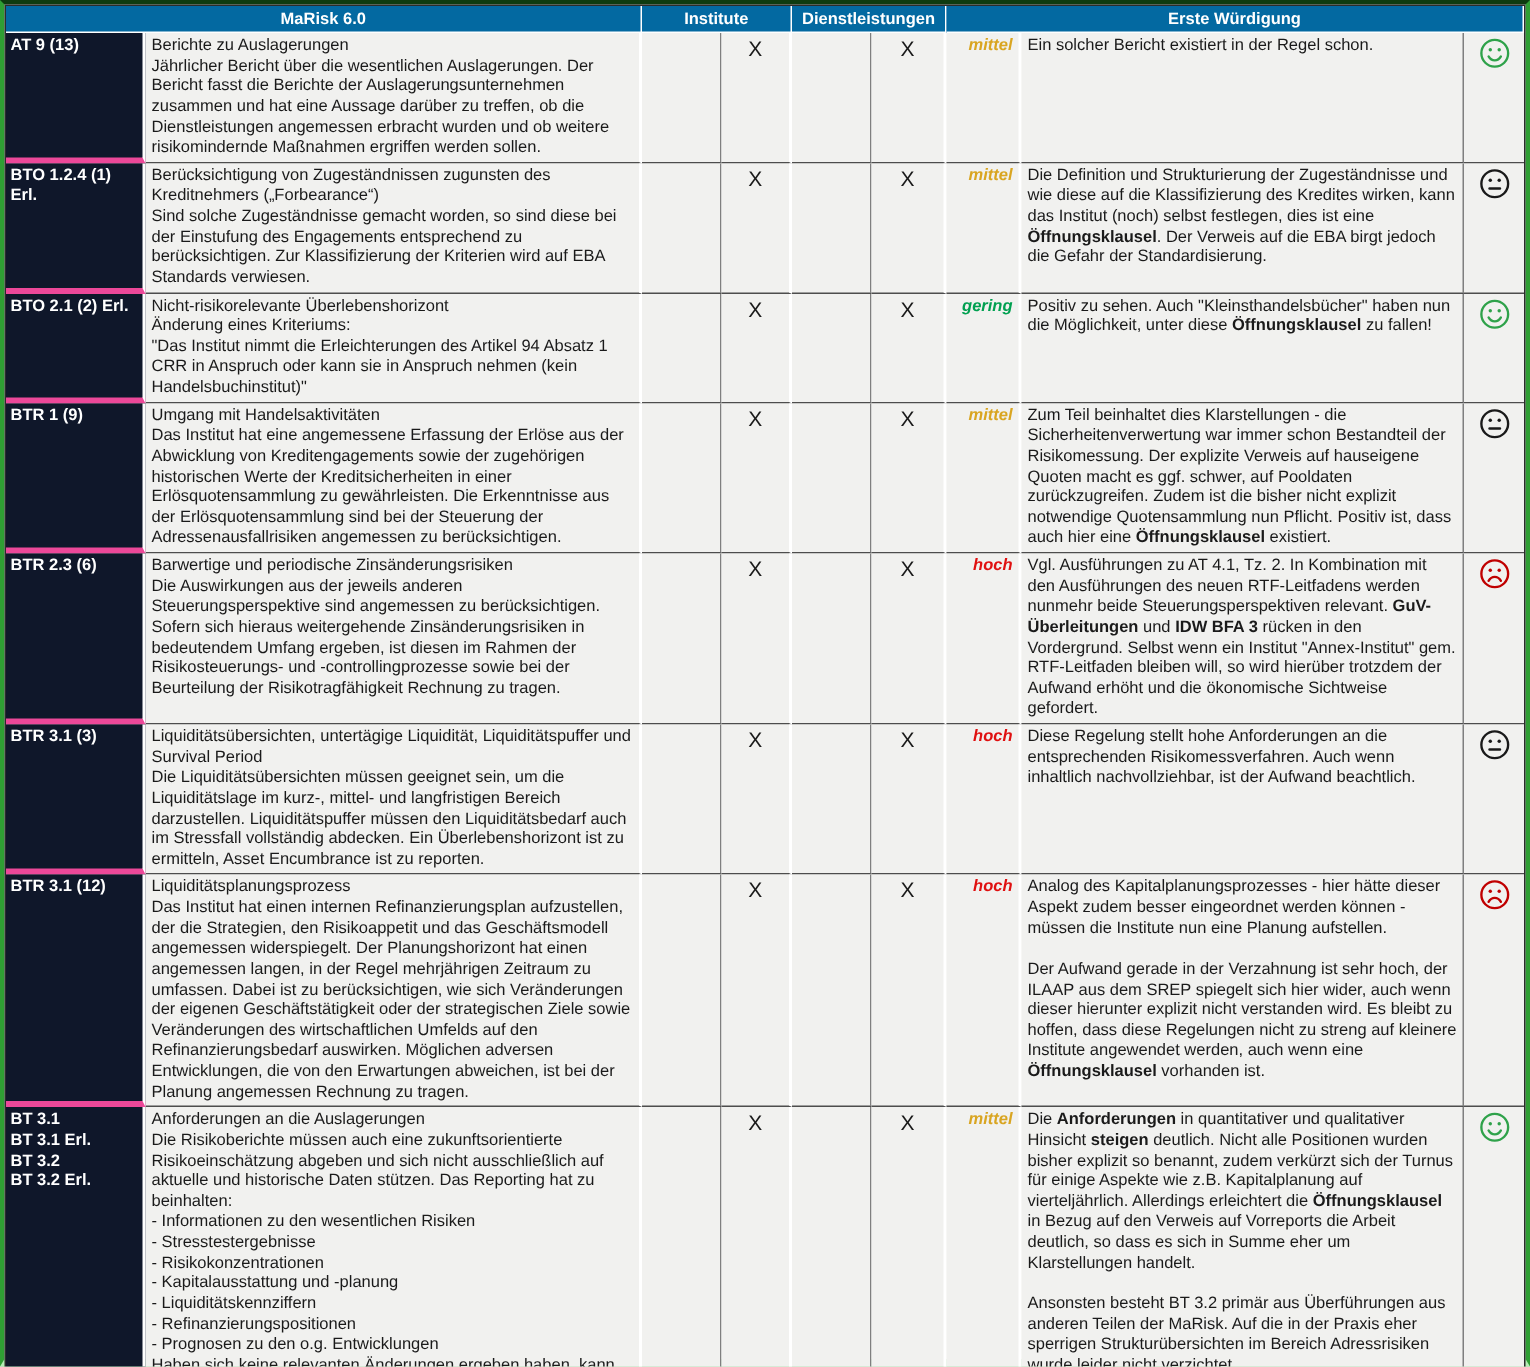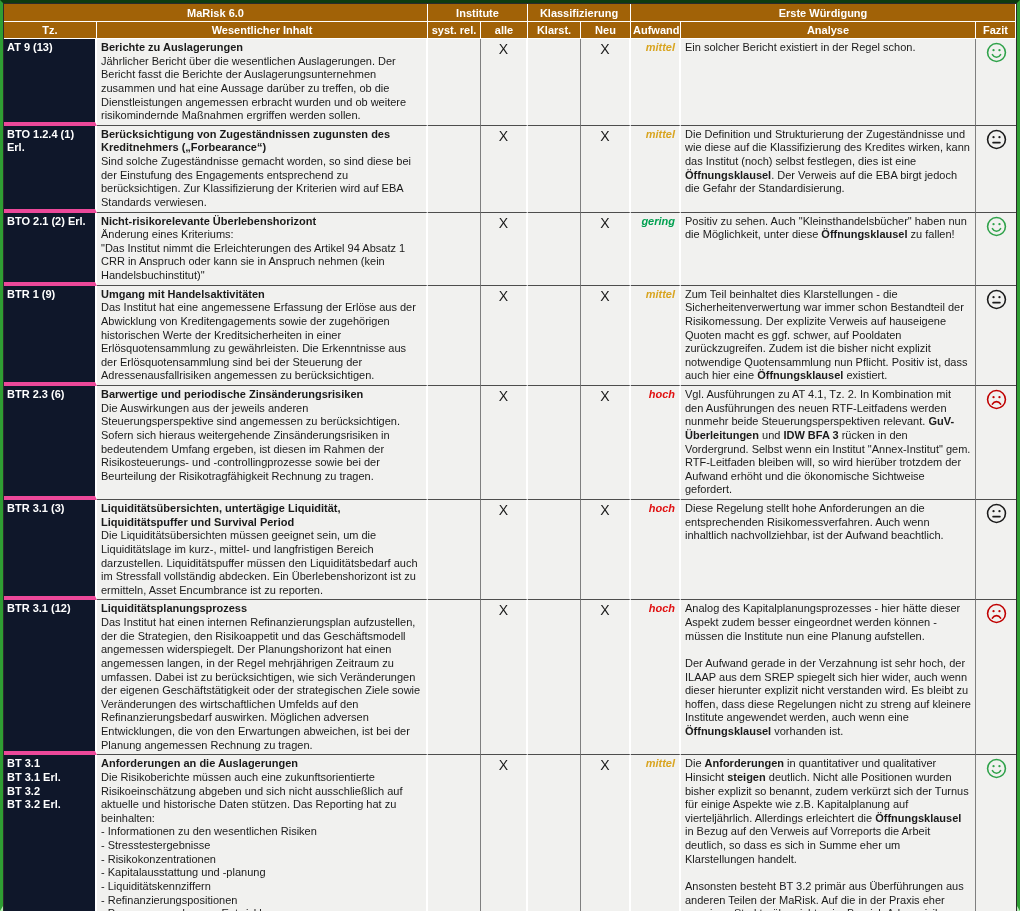--- a/index.html
+++ b/index.html
@@ -3,33 +3,33 @@
 <meta charset="utf-8">
 <style>
   html,body{margin:0;padding:0}
   body{width:1020px;height:911px;background:#57aa57;font-family:"Liberation Sans",sans-serif}
   .frame{box-sizing:border-box;width:1020px;height:911px;background:#ffffff;
          border-top:3px solid #0e3b10;border-left:3px solid #2f9e33;border-right:3px solid #2f9e33;
          border-bottom:5px solid #b4ecb4;}
   table{border-collapse:separate;border-spacing:0;table-layout:fixed;width:100%;height:100%;
         border:1px solid #2b2b2b}
   th,td{box-sizing:border-box;vertical-align:top;overflow:hidden}
-  thead th{background:#a16207;color:#ffffff;font-size:11px;font-weight:bold;
+  thead th{background:#0369a1;color:#ffffff;font-size:11px;font-weight:bold;
            border-right:1px solid #ffffff;border-bottom:1px solid #ffffff;
            padding:1px 2px;text-align:center;vertical-align:middle}
   thead tr:nth-child(1){height:18px}
   thead tr:nth-child(2){height:17px}
   td{background:#f1f1ef;font-size:11px;color:#1a1a1a;padding:2px 4px;line-height:1.24;
      border-right:1px solid #7f7f7f;border-bottom:1px solid #4d4d4d}
   td.tz{background:#0f172a;color:#ffffff;font-weight:bold;border-right:2px solid #ffffff;
         border-bottom:4px solid #ec4899;white-space:pre-line;position:relative;padding:2px 3px}
   td.inhalt{border-right:2px solid #ffffff}
   td.c-alle,td.c-neu{border-right:2px solid #ffffff}
   td.c-aufwand{border-right:2px solid #ffffff}
-  .title{font-weight:bold}
+  .title{font-weight:normal}
   td.mark{text-align:center;font-size:14px;padding-top:2px;font-weight:400}
   td.aufwand{text-align:right;font-style:italic;font-weight:bold}
   td.fazit{text-align:center;padding:3px 1px;border-right:0}
   .smiley{width:21px;height:21px;display:inline-block}
   tbody tr:nth-child(1){height:77px}
   tbody tr:nth-child(2){height:84px}
   tbody tr:nth-child(3){height:67px}
   tbody tr:nth-child(4){height:97px}
   tbody tr:nth-child(5){height:98px}
   tbody tr:nth-child(6){height:93px}
@@ -49,33 +49,22 @@
       <col style="width:53px">
         <col style="width:50px">
         <col style="width:50px">
         <col style="width:295px">
         <col>
     </colgroup>
     <thead>
       <tr>
         <th colspan="2">MaRisk 6.0</th>
         <th colspan="2">Institute</th>
-        <th colspan="2">Klassifizierung</th>
+        <th colspan="2">Dienstleistungen</th>
         <th colspan="3">Erste Würdigung</th>
-      </tr>
-      <tr>
-        <th>Tz.</th>
-        <th>Wesentlicher Inhalt</th>
-        <th>syst. rel.</th>
-        <th>alle</th>
-        <th>Klarst.</th>
-        <th>Neu</th>
-        <th>Aufwand</th>
-        <th>Analyse</th>
-        <th>Fazit</th>
       </tr>
     </thead>
     <tbody>
   <tr>
     <td class="tz"><span class="tz-label">AT 9 (13)</span></td>
     <td class="inhalt">
       <div class="title">Berichte zu Auslagerungen</div>
       <div class="body">Jährlicher Bericht über die wesentlichen Auslagerungen. Der Bericht fasst die Berichte der Auslagerungsunternehmen zusammen und hat eine Aussage darüber zu treffen, ob die Dienstleistungen angemessen erbracht wurden und ob weitere risikomindernde Maßnahmen ergriffen werden sollen.</div>
     </td>
     <td class="mark"></td>

